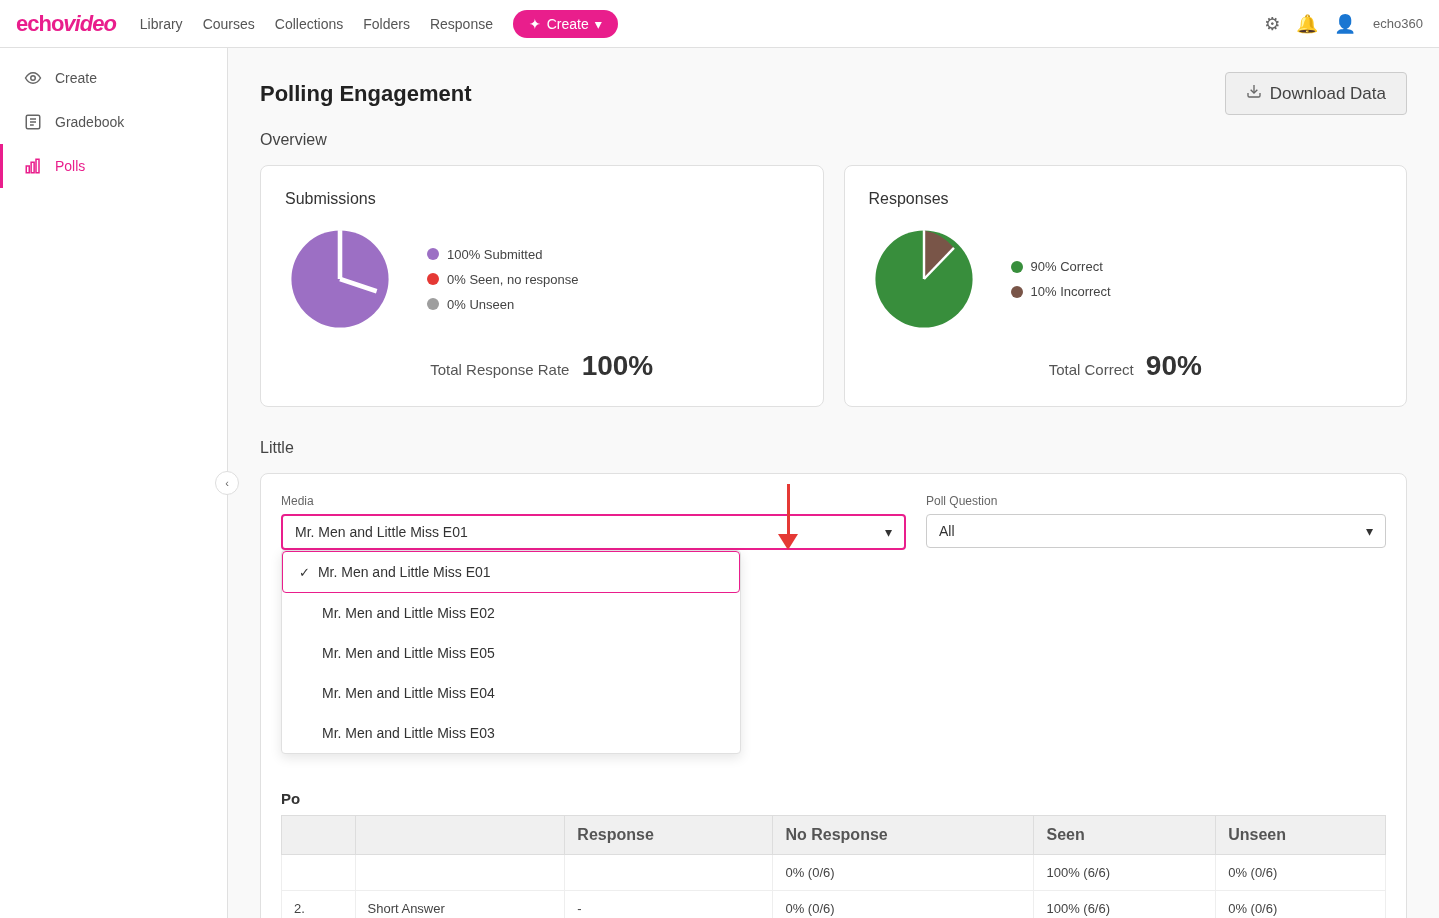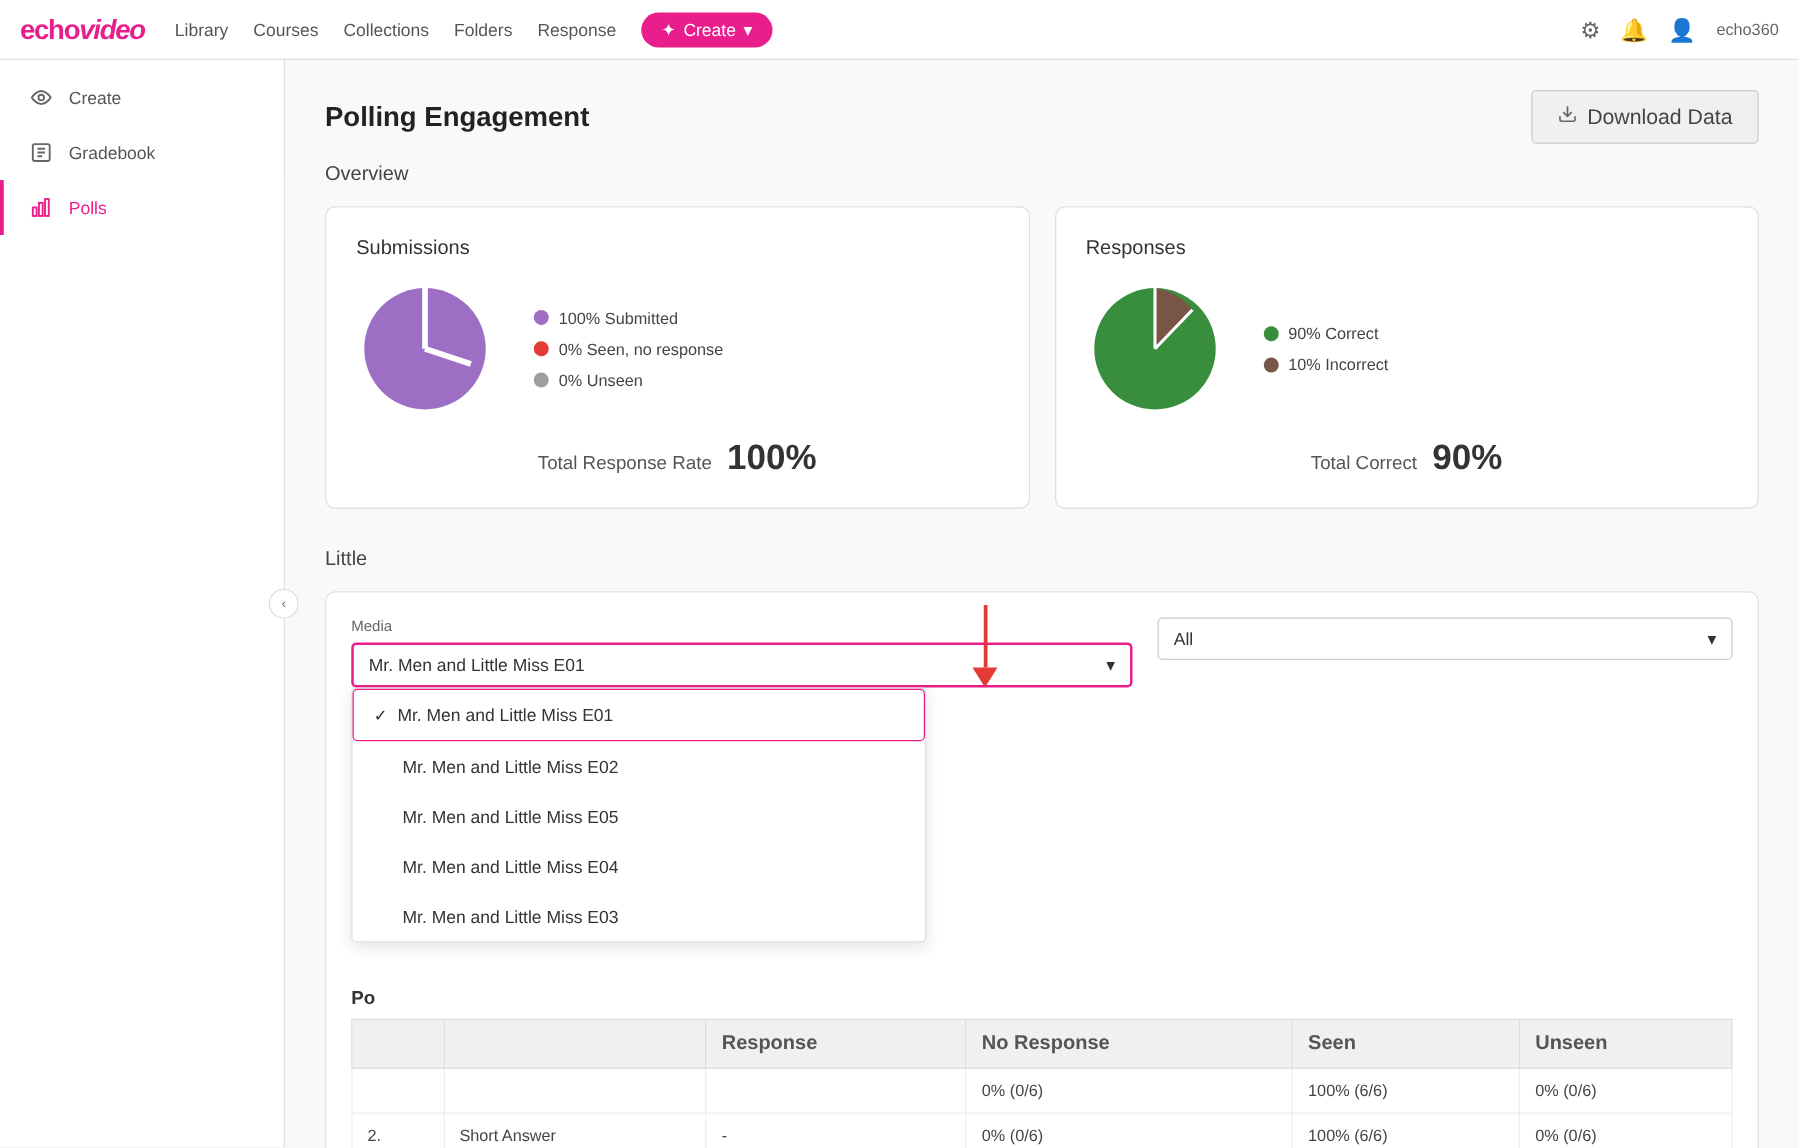--- a/index.html
+++ b/index.html
@@ -297,20 +297,21 @@
               <span>Mr. Men and Little Miss E04</span>
             </div>
             <div class="dropdown-item">
               <span style="width:16px;display:inline-block;"></span>
               <span>Mr. Men and Little Miss E03</span>
             </div>
           </div>
         </div>
 
         <div class="filter-group narrow">
+          <div class="filter-label">Poll Question</div>
           <div class="filter-select">
             <span>All</span>
             <span>▾</span>
           </div>
         </div>
 
       </div>
 
       <div class="section-subtitle" style="margin-top: 240px;">
         <span>Po</span>

